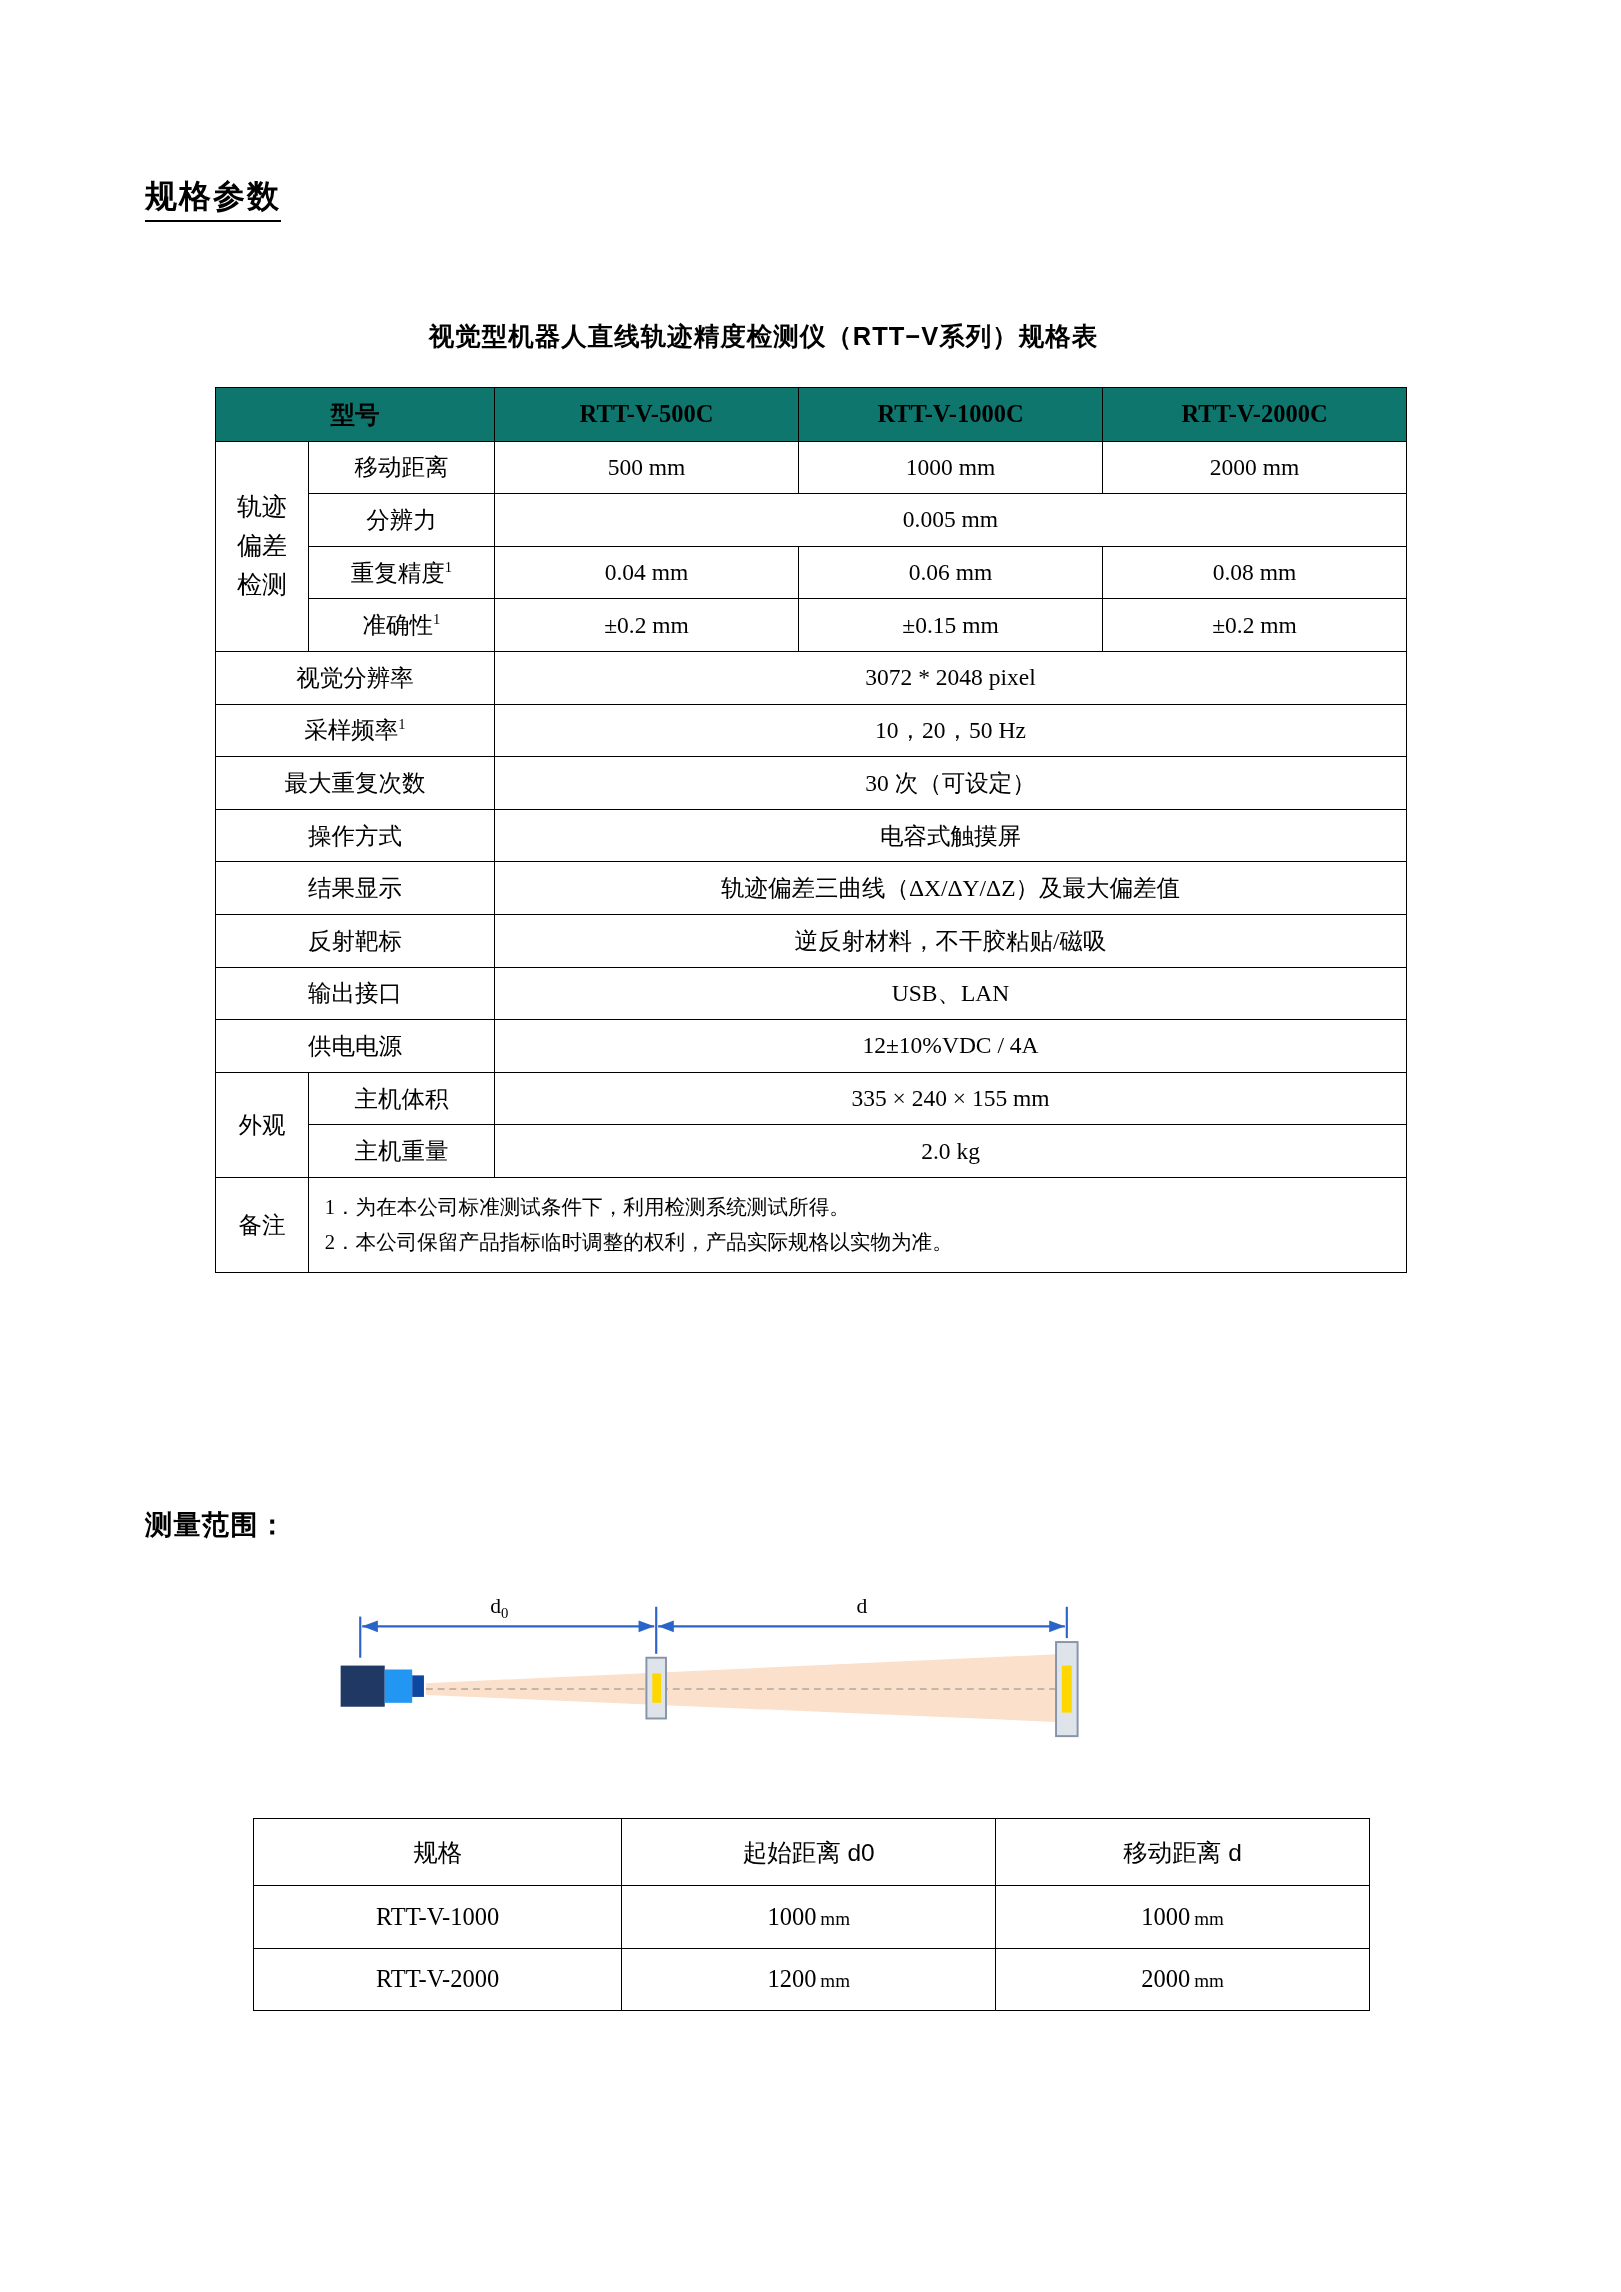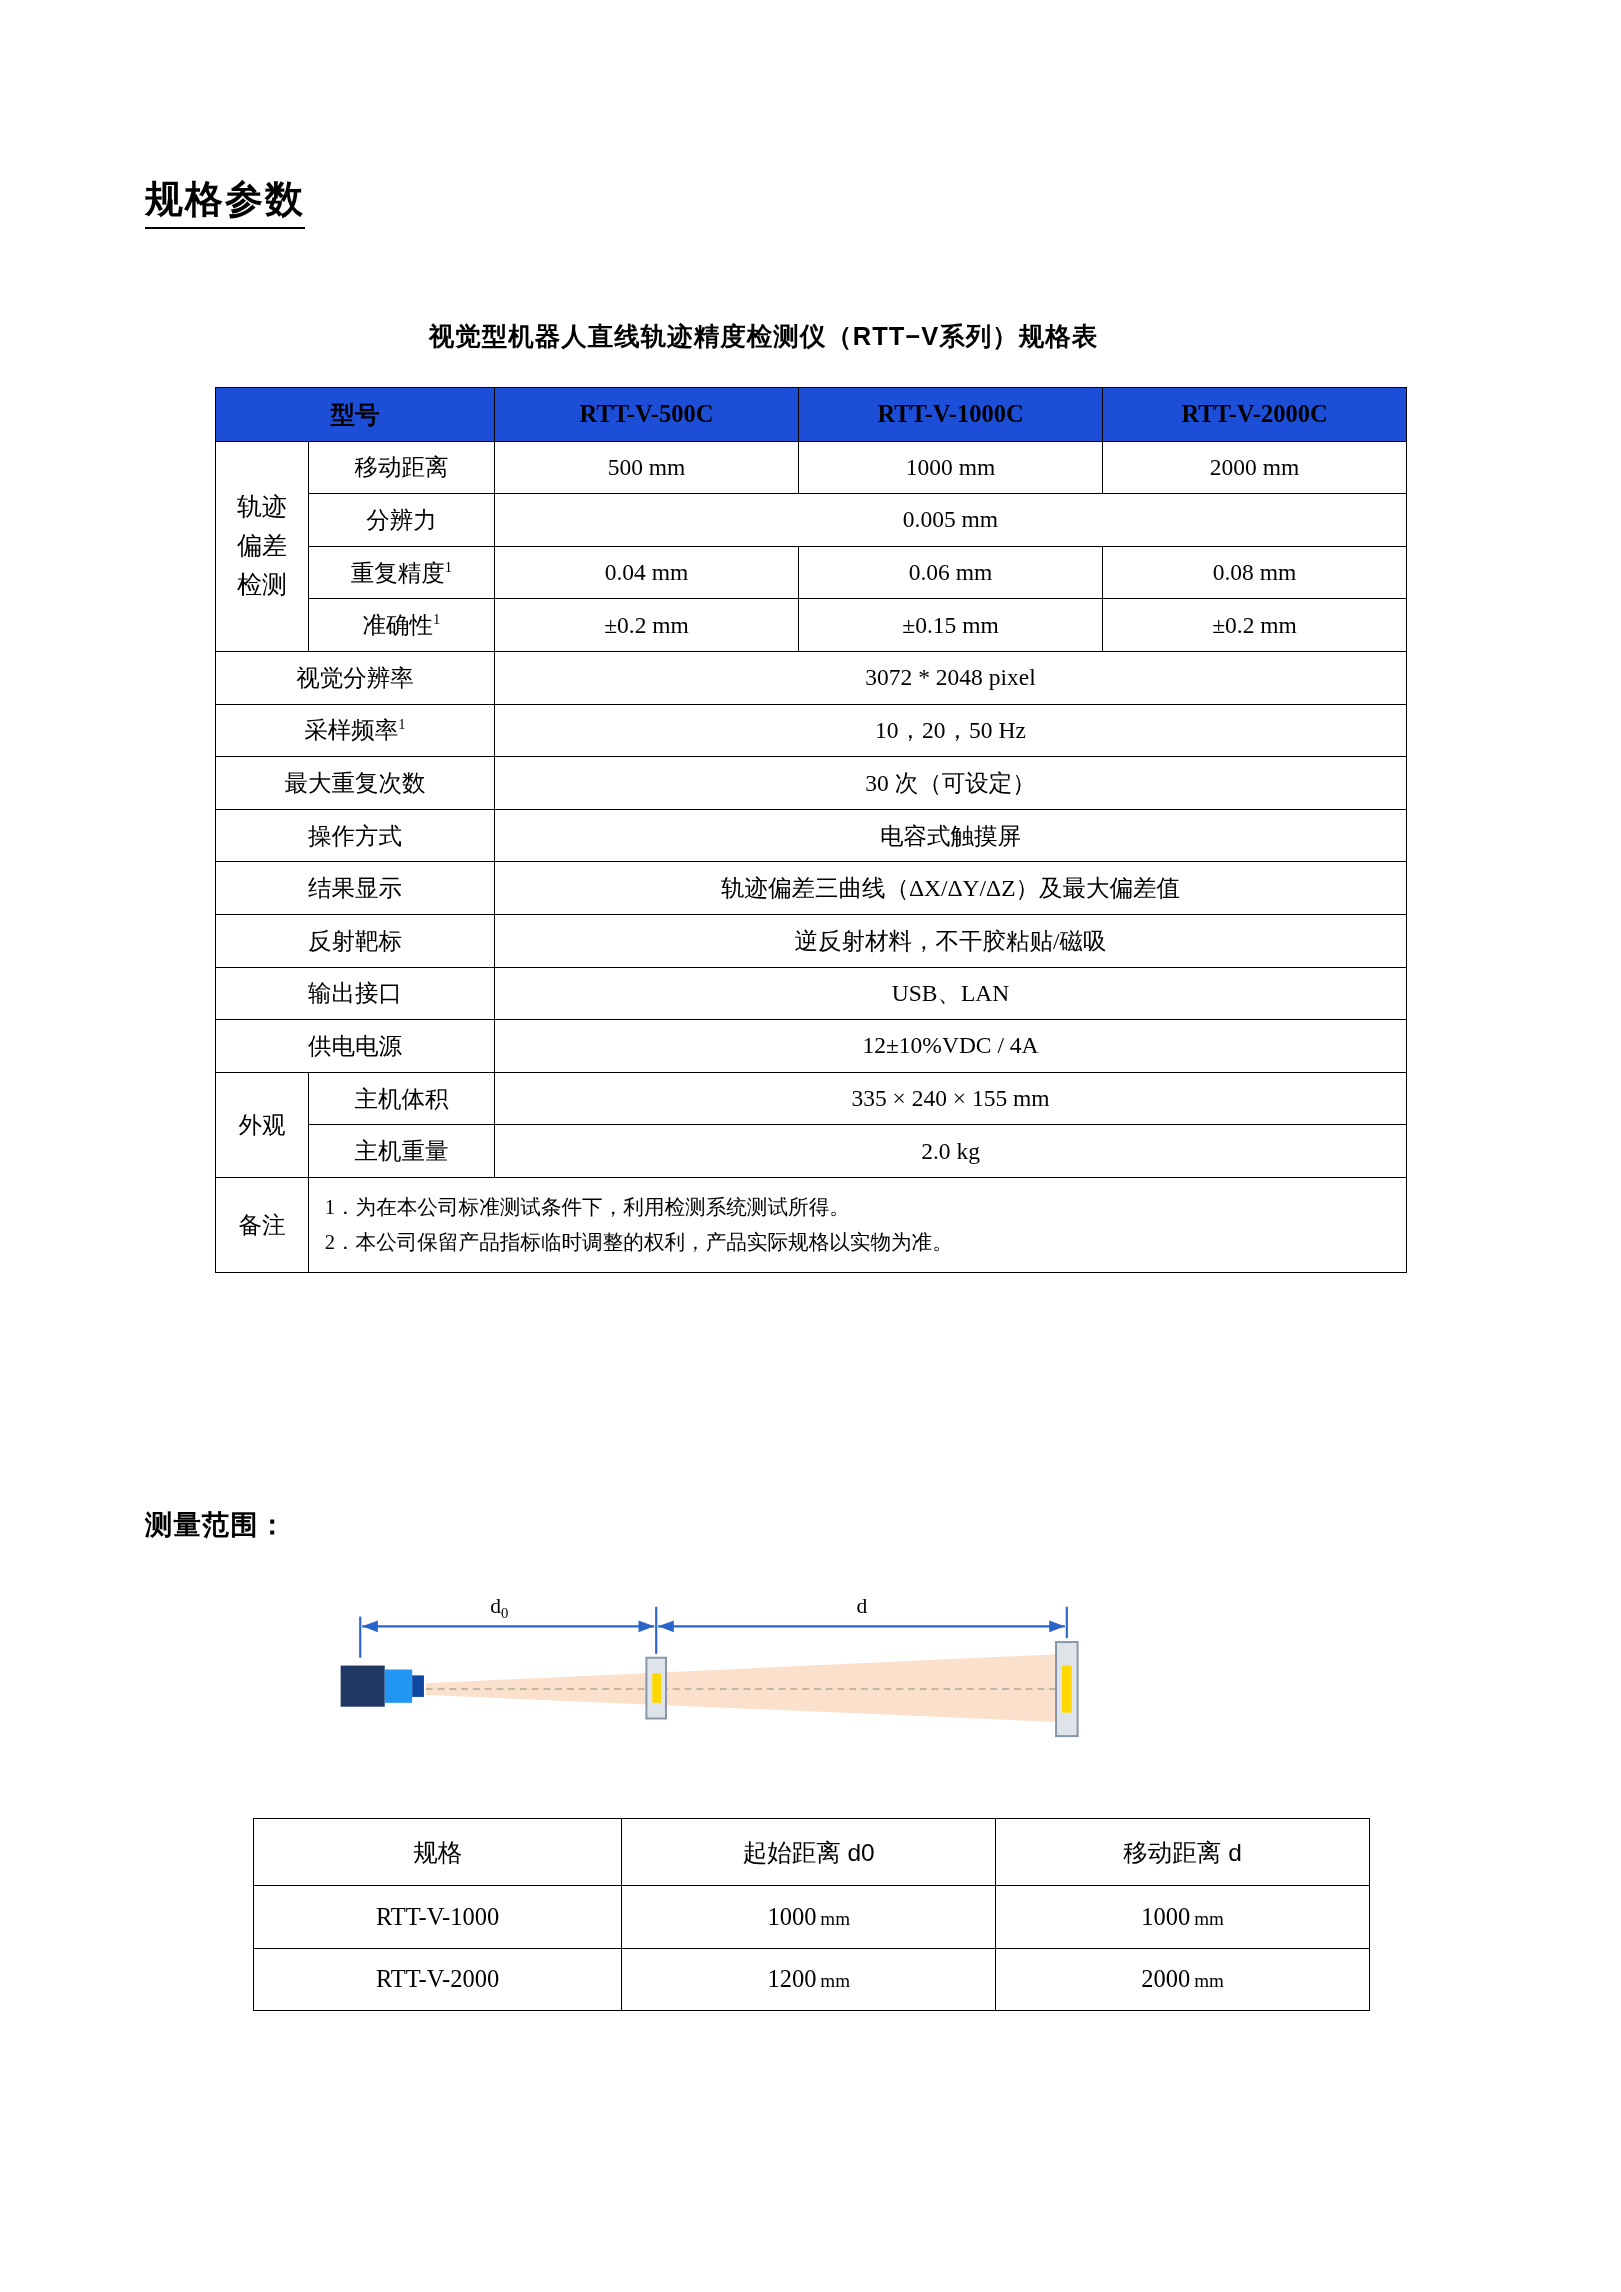--- a/index.html
+++ b/index.html
@@ -20,21 +20,21 @@
     left: 0; top: 0;
     width: 1621px;
     height: 2293px;
   }
   .title {
     position: absolute;
     left: 145px;
     top: 179px;
     font-family: "Liberation Sans", sans-serif;
     font-weight: bold;
-    font-size: 38px;
+    font-size: 32px;
     letter-spacing: 2px;
     border-bottom: 2.9px solid #000;
     padding-bottom: 5.9px;
     line-height: 1.1;
   }
   .table-caption {
     position: absolute;
     left: 0;
     top: 319px;
     width: 1527px;
@@ -55,21 +55,21 @@
   table.spec td, table.spec th {
     border: 1px solid #000;
     font-size: 23.5px;
     text-align: center;
     vertical-align: middle;
     padding: 9.8px 3.9px;
     font-family: "Liberation Serif", serif;
     font-weight: normal;
   }
   table.spec tr.header td {
-    background: #1d4ed8;
+    background: #0f766e;
     font-weight: bold;
     font-size: 24.5px;
   }
   table.spec td.rowlabel {
     background: #ffffff;
   }
   table.spec td.grouplabel {
     font-size: 25px;
     line-height: 1.55;
   }

